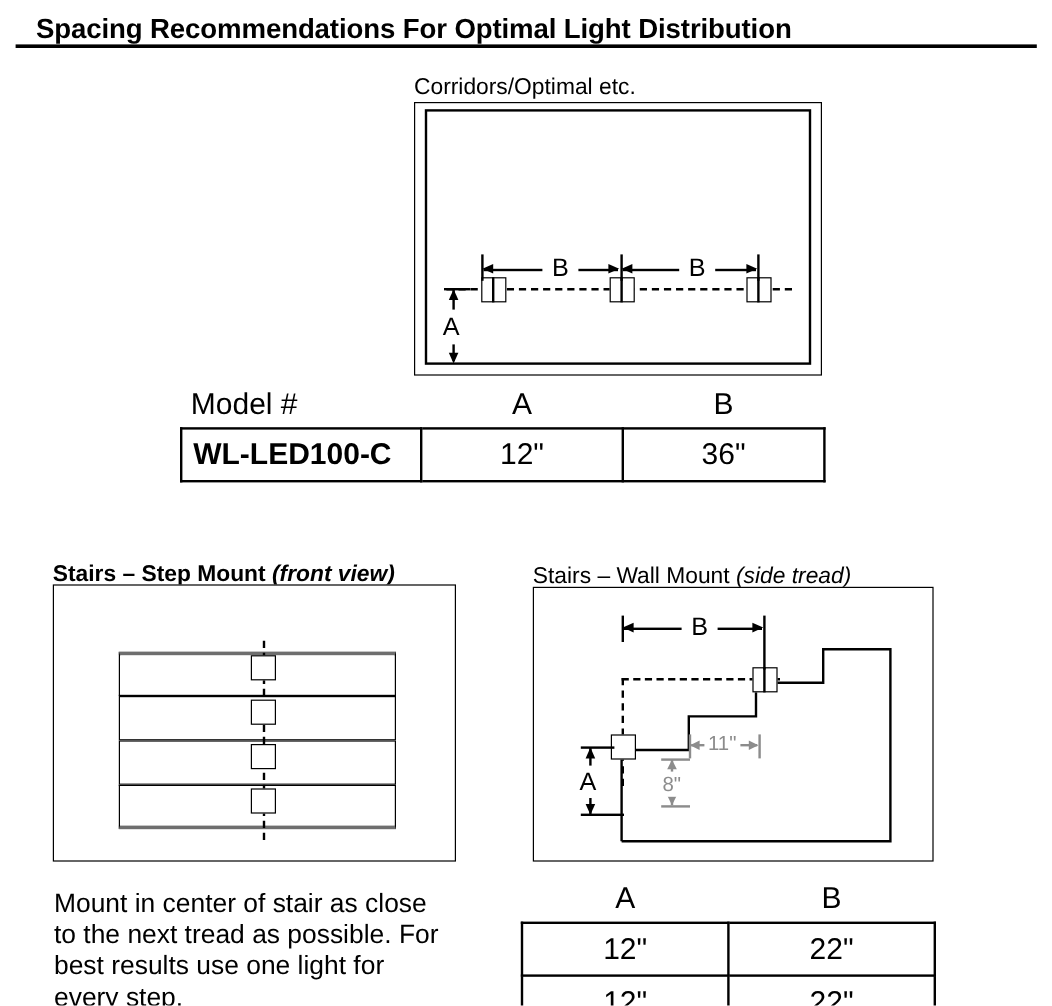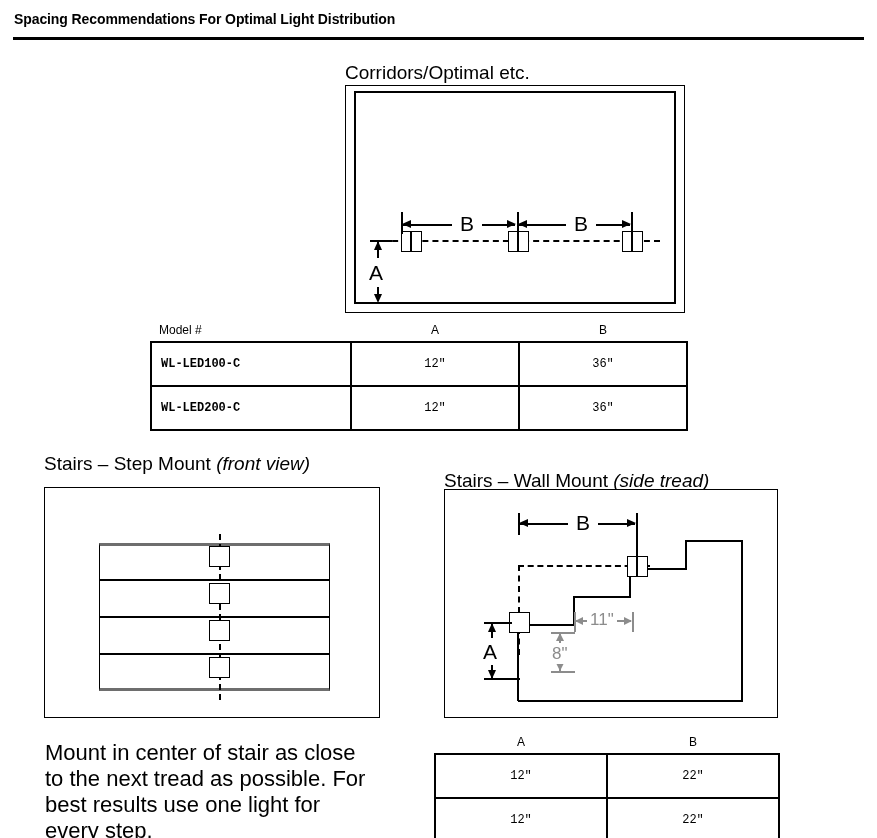--- a/index.html
+++ b/index.html
@@ -11,22 +11,22 @@
     width: 877px; height: 838px;
     position: relative;
     font-family: "Liberation Sans", sans-serif;
     color: #000000;
     overflow: hidden;
   }
   .abs { position: absolute; }
 
   
   #page-title {
-    left: 14px; top: 11px;
-    font-size: 14px;
+    left: 30px; top: 11px;
+    font-size: 23px;
     font-weight: bold;
     letter-spacing: -0.1px;
     white-space: nowrap;
   }
   #title-rule {
     left: 13px; top: 37px;
     width: 851px; height: 3px;
     background: #000;
   }
   .line-thin-h { position: absolute; background: #000; height: 1.5px; }
@@ -79,35 +79,34 @@
   .section-caption .it { font-style: italic; }
 
   
   .frame { position: absolute; border: 2px solid #000; background: #fff; }
   .frame-thin { position: absolute; border: 1.5px solid #000; background: #fff; }
 
   
   table.spec {
     position: absolute;
     border-collapse: collapse;
-    font-size: 12px;
+    font-size: 25px;
   }
   table.spec th {
     font-weight: normal;
     border: none;
     padding: 0 0 4px 0;
     text-align: center;
   }
   table.spec th.model-head { text-align: left; padding-left: 8px; }
   table.spec td {
     border: 2px solid #000;
     text-align: center;
     height: 44px;
     padding: 0;
-    font-family: Liberation Mono, monospace;
   }
   table.spec td.model {
     text-align: left;
     font-weight: bold;
     padding-left: 9px;
   }
 
   
   .band { position: absolute; border: 1.5px solid #000; background: #fff; }
   .band-top-thick { border-top: 3px solid #6e6e6e; }
@@ -163,29 +162,24 @@
       <th style="width:168px;">A</th>
       <th style="width:168px;">B</th>
     </tr>
   </thead>
   <tbody>
     <tr>
       <td class="model">WL-LED100-C</td>
       <td>12"</td>
       <td>36"</td>
     </tr>
-    <tr>
-      <td class="model">WL-LED200-C</td>
-      <td>12"</td>
-      <td>36"</td>
-    </tr>
   </tbody>
 </table>
 
-<div class="section-caption" style="left:44px; top:453px;">
+<div class="section-caption" style="left:44px; top:468px;font-weight:bold;">
   <span>Stairs – Step Mount</span>
   <span class="it">(front view)</span>
 </div>
 
 <div class="frame-thin" style="left:44px; top:487px; width:336px; height:231px;"></div>
 
 <div class="band band-top-thick" style="left:99px; top:543px; width:231px; height:37px;"></div>
 <div class="band" style="left:99px; top:580px; width:231px; height:37px;"></div>
 <div class="band" style="left:99px; top:617px; width:231px; height:37px;"></div>
 <div class="band band-bot-thick" style="left:99px; top:654px; width:231px; height:37px;"></div>

